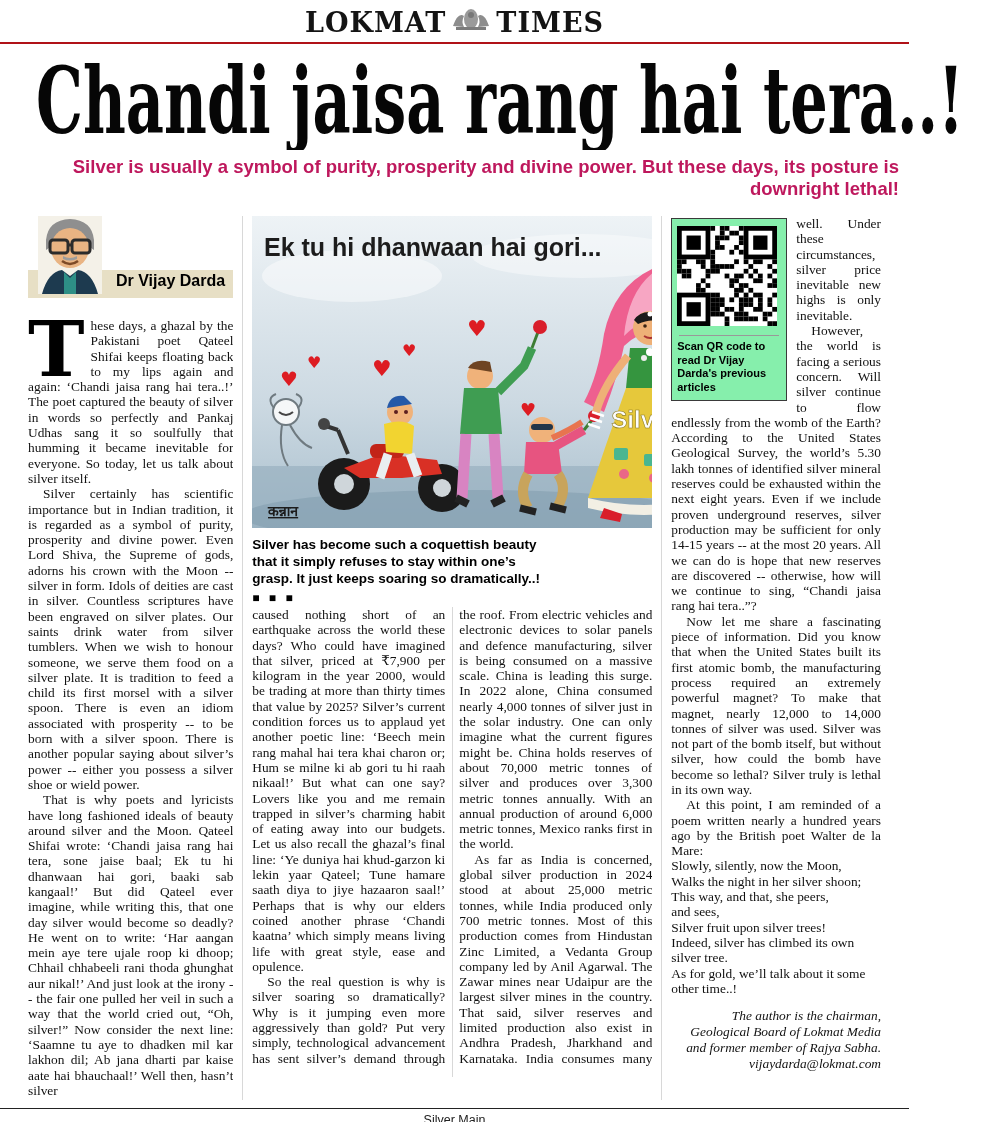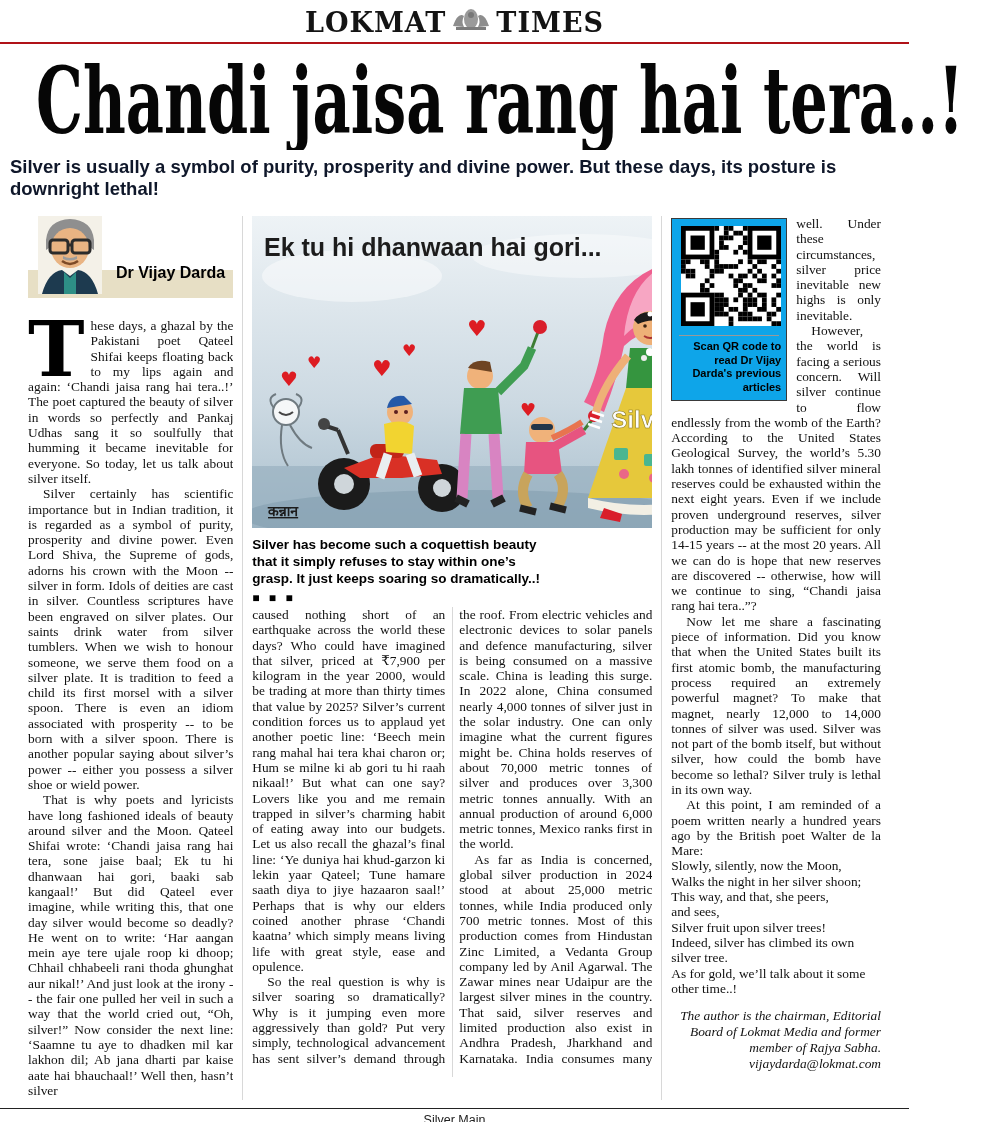--- a/index.html
+++ b/index.html
@@ -12,57 +12,57 @@
 
   
   .masthead { text-align:center; padding-top:10px; height:34px;
     font-family:"DejaVu Serif",serif; font-weight:bold; font-size:27px;
     letter-spacing:1px; color:#141414; display:flex; align-items:center; justify-content:center; gap:4px; }
   .masthead svg { display:inline-block; }
   .red-rule { border:none; border-top:2px solid #b01218; margin:8px 0 0 0; }
 
   
   .headline-wrap { margin:10px 30px 0 30px; }
-  .deck { text-align:left;
+  .deck { text-align:right;
     font-family:"Liberation Sans","DejaVu Sans",sans-serif; font-weight:bold;
-    font-size:18.5px; margin:2px 10px 0 10px; color:#0f172a; }
+    font-size:18.5px; margin:2px 10px 0 10px; color:#be185d; }
 
   
   .content { margin:16px 28px 0 28px; display:flex; gap:9px; height:884px; }
   .vsep { width:1px; background:#d8d8d8; }
   .colnews { overflow:hidden; }
   .col1 { width:232px; }
   .middle { width:452px; }
   .col4 { width:237px; }
 
   .bodytext { font-size:13.4px; line-height:15.3px; text-align:justify; }
   .bodytext p { margin:0; text-indent:15px; }
   .bodytext p.noindent { text-indent:0; }
   .dropcap { float:left; font-size:76px; line-height:59px; font-weight:bold;
     padding:2px 6px 0 0; font-family:"DejaVu Serif",serif; color:#000; }
 
   
   .author-block { position:relative; height:88px; margin-bottom:14px; }
   .author-band { position:absolute; left:0; right:0; bottom:6px; height:28px; background:#e7dfc5; }
   .author-photo { position:absolute; left:10px; bottom:6px; }
-  .author-name { position:absolute; left:88px; top:48px;
+  .author-name { position:absolute; left:88px; top:56px;
     font-family:"Liberation Sans","DejaVu Sans",sans-serif; font-weight:bold; font-size:16px; color:#000; }
 
   
   .cartoon { margin:0; line-height:0; }
   .caption { margin-top:8px; max-width:306px;
     font-family:"Liberation Sans","DejaVu Sans",sans-serif; font-weight:bold;
     font-size:13.5px; line-height:17px; color:#000; }
   .caption-squares { margin-top:3px; font-size:12px; letter-spacing:3px; }
   .middle-text { height:470px; overflow:hidden;
     column-count:2; column-gap:14px; column-fill:auto; column-rule:1px solid #d8d8d8; }
 
   
   .qr-box { float:left; width:116px; border:1px solid #3a3a3a; padding:7px 5px 6px 5px;
-    margin:2px 9px 4px 0; background:#0ea5e9; text-align:right; }
+    margin:2px 9px 4px 0; background:#86efac; text-align:left; }
   .qr-divider { border-top:1px solid #999; margin:6px 2px 4px 2px; }
   .qr-caption { font-family:"Liberation Sans","DejaVu Sans",sans-serif; font-weight:bold;
     font-size:11px; line-height:13.5px; color:#000; }
   .poem { text-align:left; white-space:pre-line; text-indent:0; }
   .signoff { font-style:italic; text-align:right; margin-top:12px; font-size:13.4px; line-height:16px; }
   .signoff-email { font-style:italic; text-align:right; font-size:13.4px; }
 
   
   .black-rule { border:none; border-top:1.5px solid #222; margin:8px 0 0 0; }
   .footer { text-align:center; margin-top:4px;
@@ -418,21 +418,21 @@
       <p>However, the world is facing a serious concern. Will silver continue to flow endlessly from the womb of the Earth? According to the United States Geological Survey, the world’s 5.30 lakh tonnes of identified silver mineral reserves could be exhausted within the next eight years. Even if we include proven underground reserves, silver production may be sufficient for only 14-15 years -- at the most 20 years. All we can do is hope that new reserves are discovered -- otherwise, how will we continue to sing, “Chandi jaisa rang hai tera..”?</p>
       <p>Now let me share a fascinating piece of information. Did you know that when the United States built its first atomic bomb, the manufacturing process required an extremely powerful magnet? To make that magnet, nearly 12,000 to 14,000 tonnes of silver was used. Silver was not part of the bomb itself, but without silver, how could the bomb have become so lethal? Silver truly is lethal in its own way.</p>
       <p>At this point, I am reminded of a poem written nearly a hundred years ago by the British poet Walter de la Mare:</p>
       <div class="poem">Slowly, silently, now the Moon,
 Walks the night in her silver shoon;
 This way, and that, she peers,
 and sees,
 Silver fruit upon silver trees!
 Indeed, silver has climbed its own silver tree.
 As for gold, we’ll talk about it some other time..!</div>
-      <div class="signoff">The author is the chairman, Editorial Board of Lokmat Media and former member of  Rajya Sabha.</div>
+      <div class="signoff">The author is the chairman, Geological Board of Lokmat Media and former member of  Rajya Sabha.</div>
       <div class="signoff-email">vijaydarda@lokmat.com</div>
     </section>
   </div>
 
   <hr class="black-rule">
   <footer class="footer">
     <div>Silver Main</div>
     <div class="pageline">
       <span>Page No. 6</span><span>Dec 29, 2025</span>
     </div>

